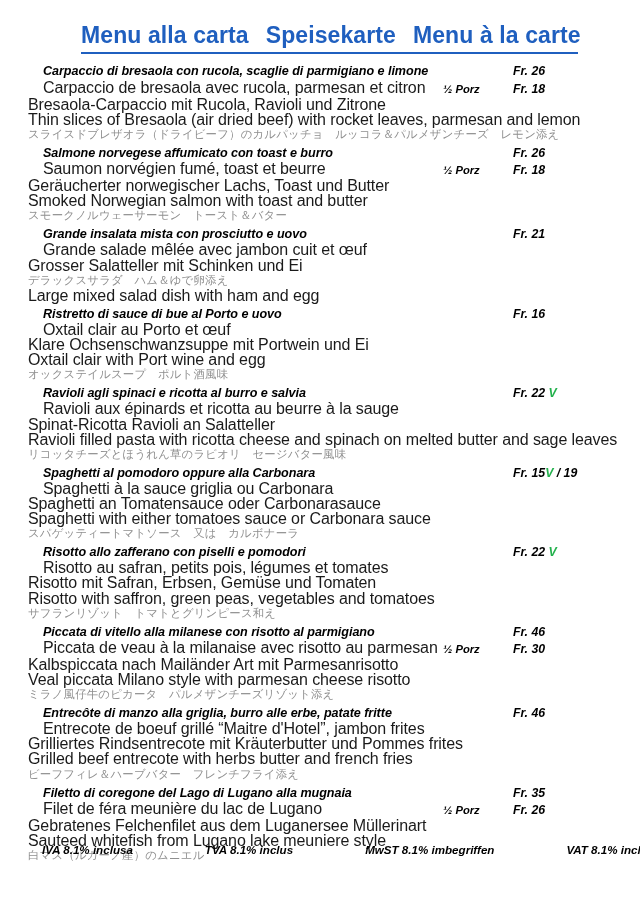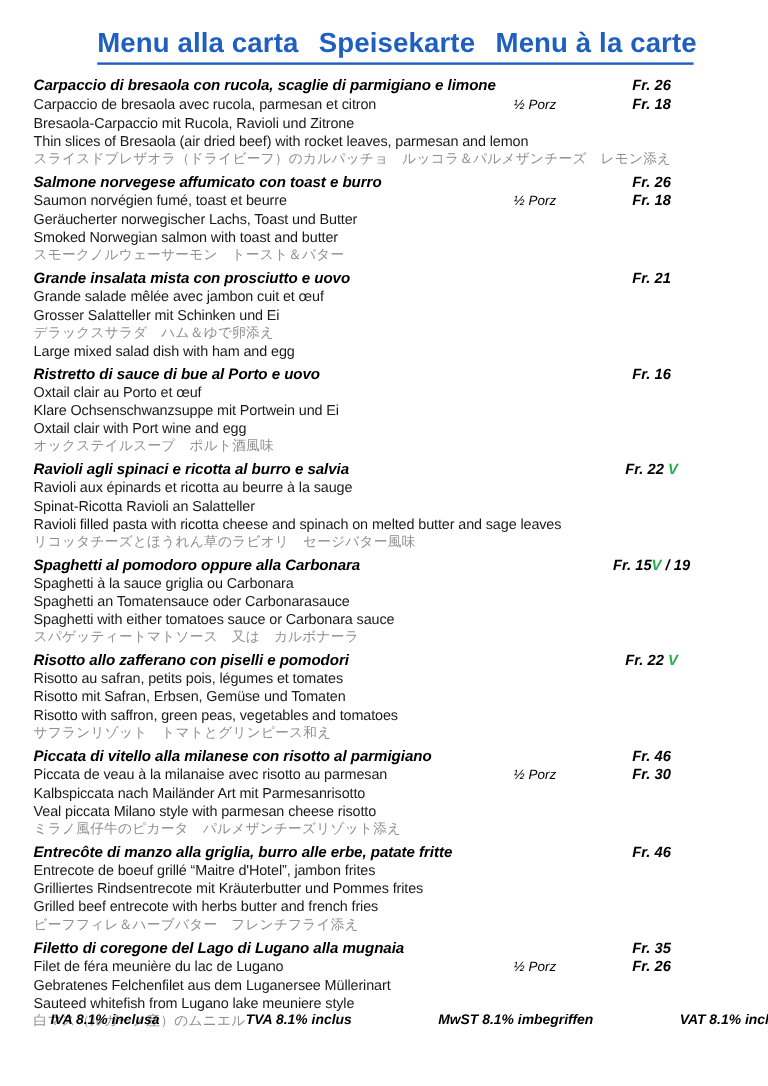--- a/index.html
+++ b/index.html
@@ -46,58 +46,59 @@
     margin-top: 10px;
   }
   .dish {
     position: relative;
     margin-bottom: 4px;
   }
   .dish-row {
     display: flex;
     align-items: baseline;
     line-height: 15.1px;
+    margin-left: 15px;
   }
   .dish-text {
     flex: 0 0 auto;
     width: 400px;
   }
   .porz {
     flex: 0 0 auto;
     width: 70px;
     font-size: 11.2px;
-    font-weight: normal;
+    font-weight: bold;
     font-style: italic;
     text-align: left;
     white-space: nowrap;
   }
   .price {
     flex: 0 0 auto;
     width: 90px;
     font-size: 12.3px;
     font-weight: bold;
     font-style: italic;
-    text-align: center;
+    text-align: left;
     white-space: nowrap;
   }
   .price .veg {
     color: #22B14C;
     font-weight: bold;
   }
 
   .name-it {
     font-size: 12.6px;
     font-weight: bold;
     font-style: italic;
     color: #000;
     white-space: nowrap;
     letter-spacing: -0.05px;
   }
   .name-fr, .name-de, .name-en {
-    font-size: 12px;
+    font-size: 16px;
     color: #1a1a1a;
     white-space: nowrap;
     letter-spacing: -0.1px;
   }
   .name-jp {
     font-size: 11.4px;
     color: #8f8f8f;
     white-space: nowrap;
     letter-spacing: 0.2px;
   }

